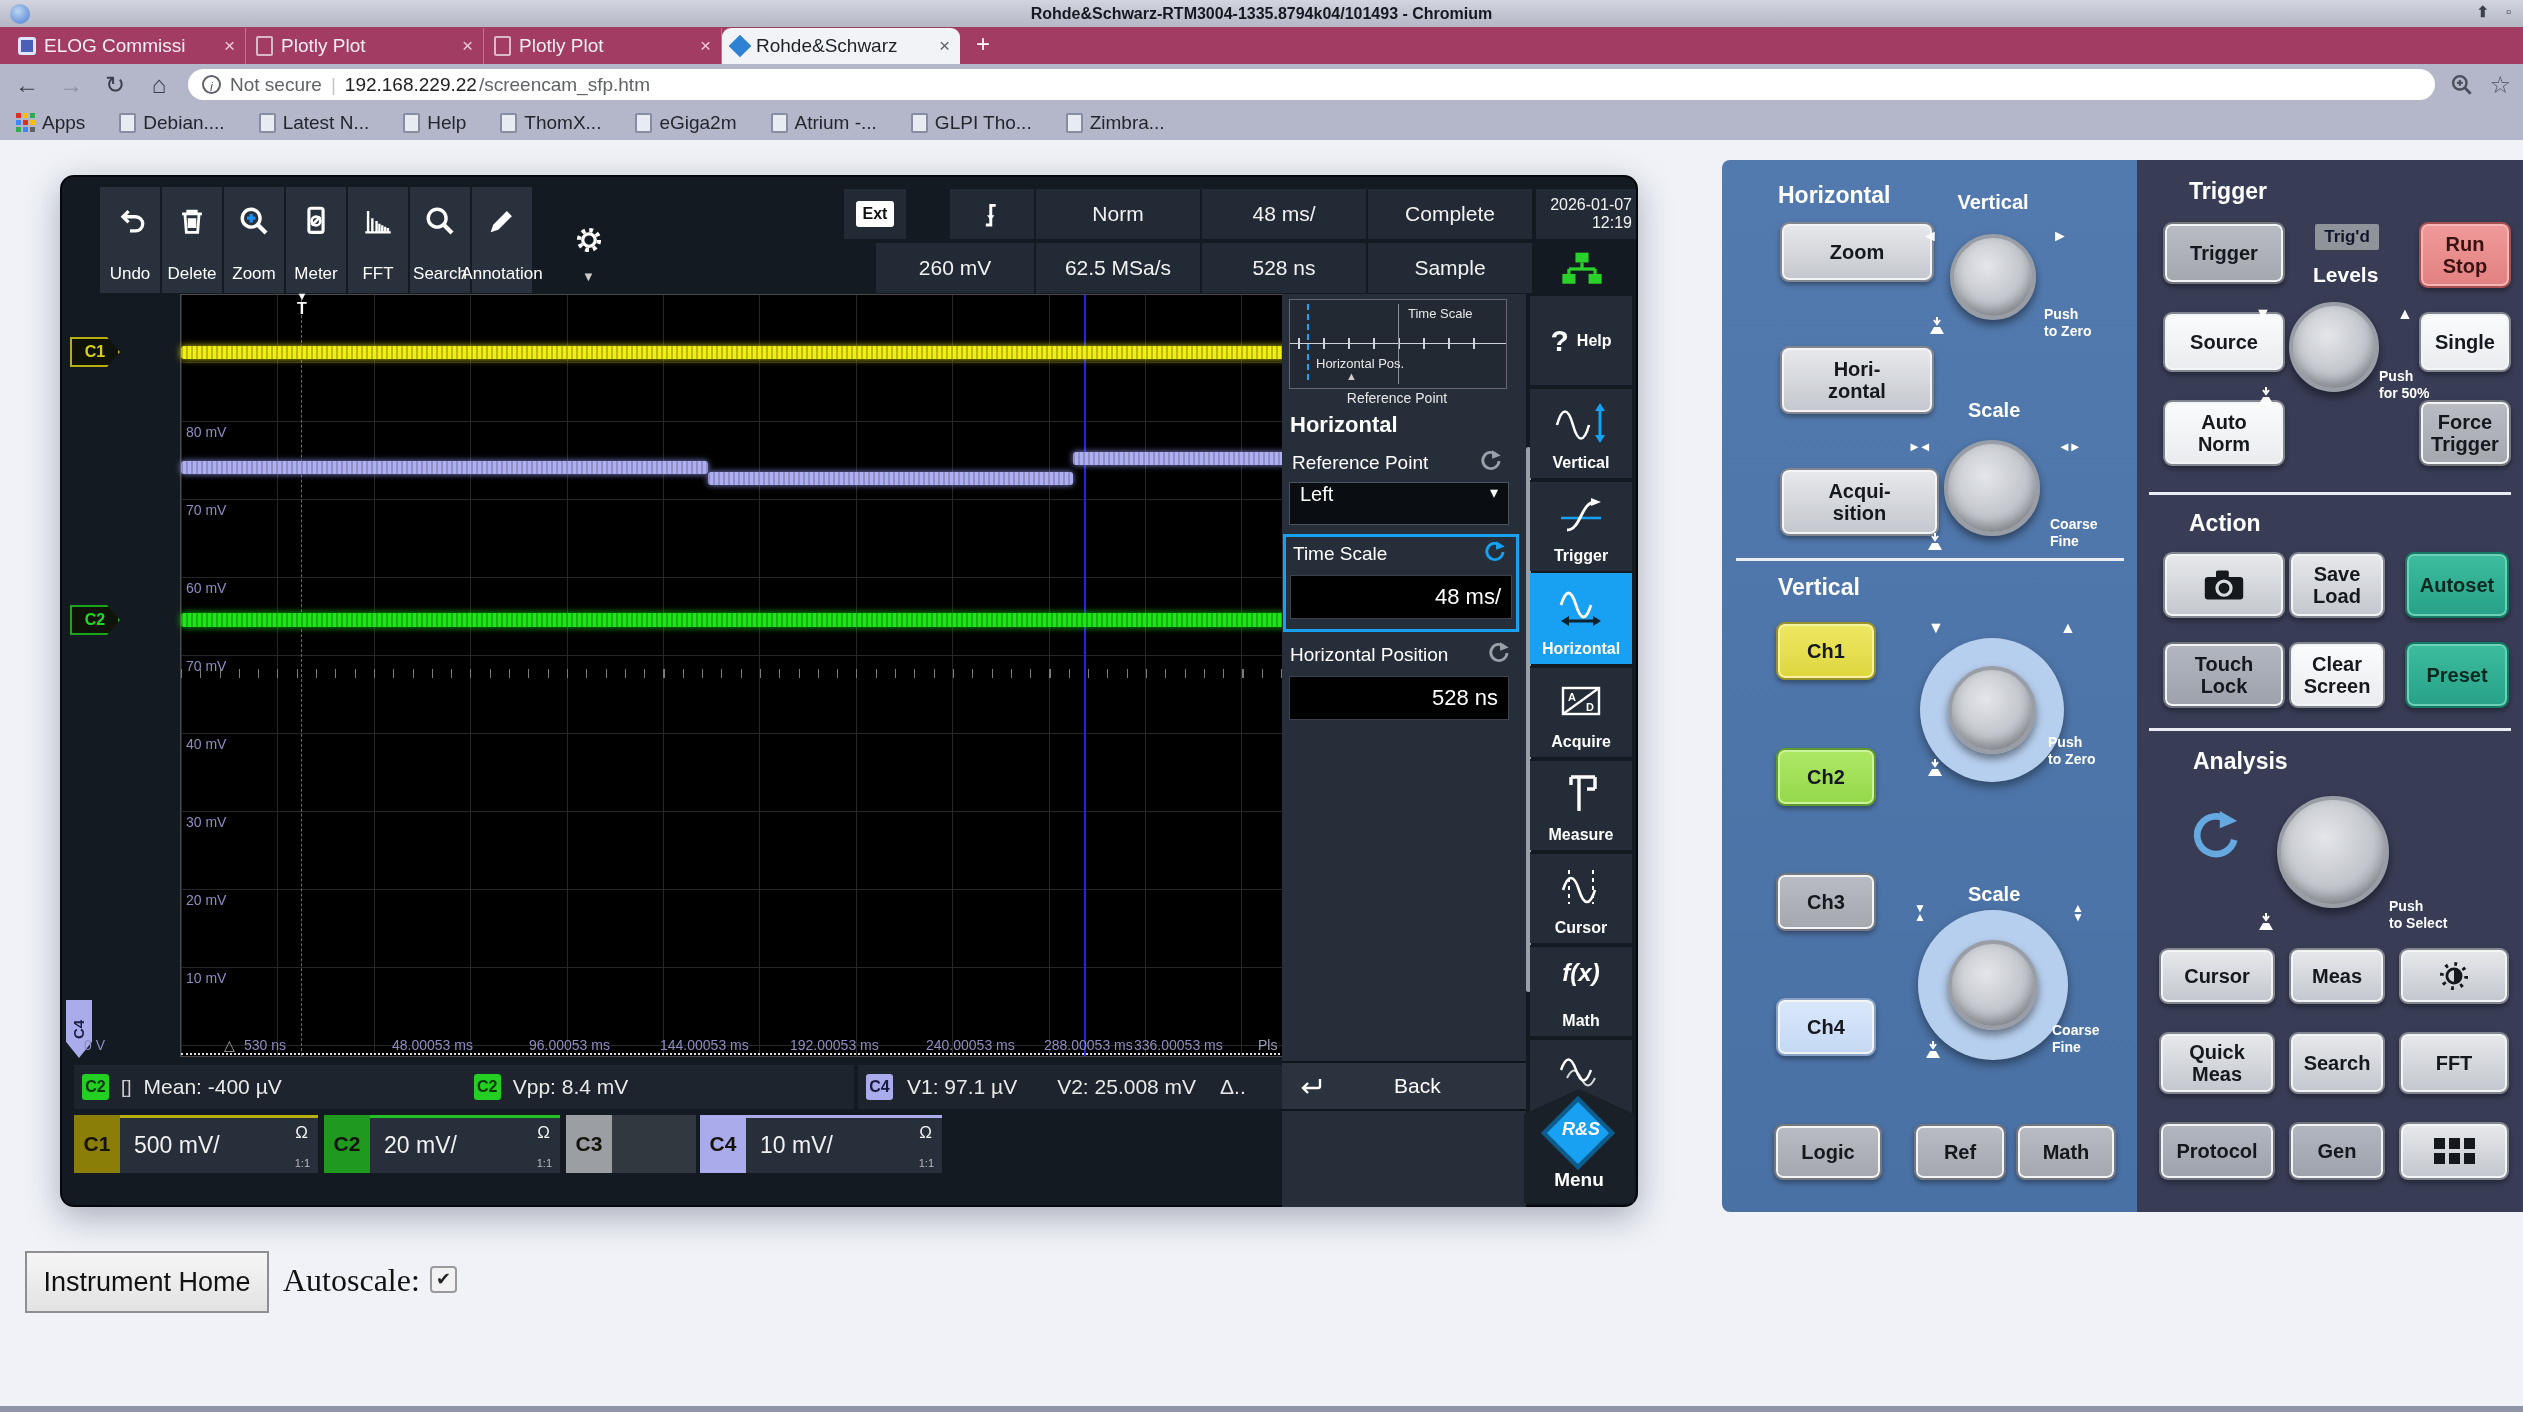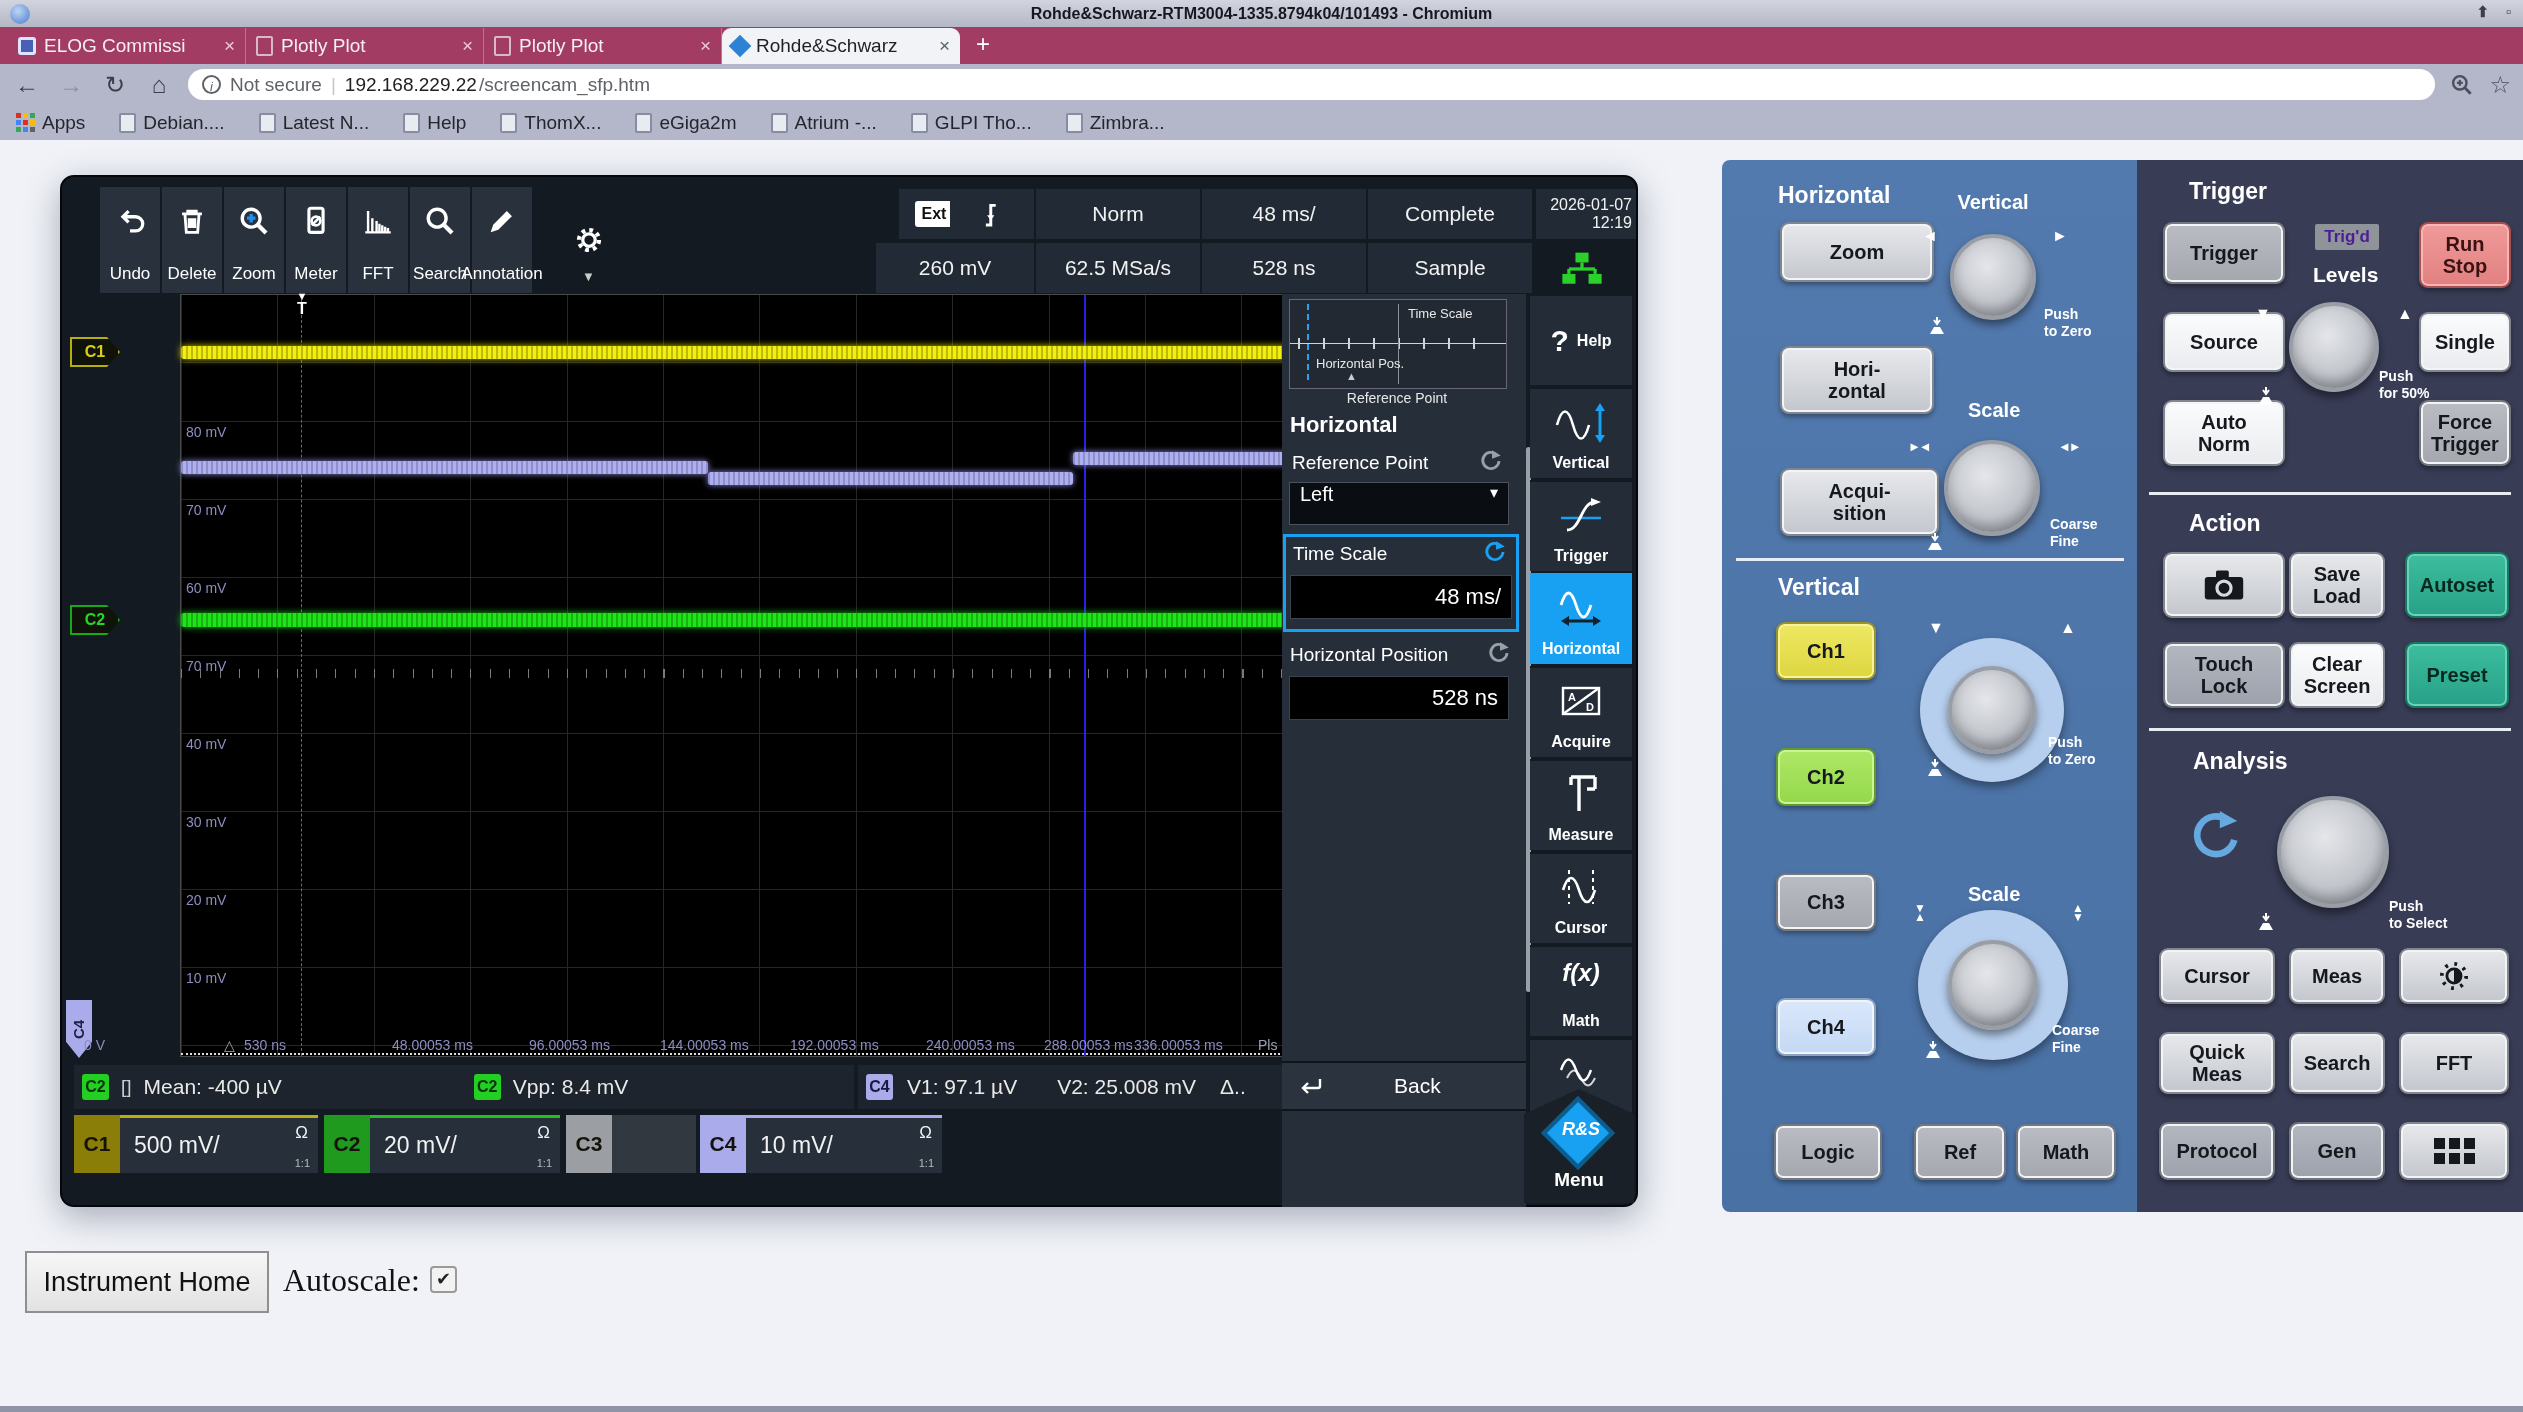--- a/index.html
+++ b/index.html
@@ -65,21 +65,21 @@
   .fbtn.teal{background:linear-gradient(#3dbd9e,#27a188);border-color:#157a63;color:#07281f;box-shadow:inset 0 0 0 2px #6fd0b8,0 3px 5px rgba(0,0,0,.35);}
   .fbtn.salmon{background:linear-gradient(#f09a9a,#e28080);border-color:#a85050;color:#3a1212;box-shadow:inset 0 0 0 2px #f6b6b6,0 3px 5px rgba(0,0,0,.35);}
   .fbtn.gray{background:linear-gradient(#b9bcc2,#a4a7ad);border-color:#74777d;}
   .fbtn.dim{background:linear-gradient(#b3b7c0,#9da1ab);border-color:#70747e;}
   .knob{position:absolute;border-radius:50%;border:4px solid #989da6;box-sizing:border-box;
         background:radial-gradient(circle at 42% 36%,#e4e6ea,#c2c5cb 55%,#868b93);
         box-shadow:0 5px 9px rgba(0,0,0,.45),inset 0 -6px 12px rgba(0,0,0,.22);}
   .ring{position:absolute;border-radius:50%;background:#b7cfee;box-shadow:0 5px 10px rgba(0,0,0,.4);}
   .ptxt{position:absolute;color:#fff;font-size:14px;font-weight:bold;line-height:1.2;}
   .arr{position:absolute;color:#fff;font-size:16px;line-height:.78;text-align:center;}
-  .badge2{position:absolute;background:#8f939a;color:#4c1d95;font-weight:bold;font-size:17px;
+  .badge2{position:absolute;background:#8f939a;color:#0f172a;font-weight:bold;font-size:17px;
           display:flex;align-items:center;justify-content:center;border-radius:2px;}
   
   .homebtn{left:25px;top:1251px;width:240px;height:58px;background:linear-gradient(#f6f6f6,#e2e2e2);
            border:2px solid #8f8f8f;font-size:27px;color:#111;display:flex;align-items:center;justify-content:center;}
   .dlbar{left:0;top:1337px;width:2523px;height:69px;background:#ffffff;border-top:2px solid #b9b9b9;box-sizing:border-box;}
   .showall{position:absolute;left:2398px;top:13px;width:118px;height:44px;border:2px solid #1a1a1a;background:#fcfcfc;
            display:flex;align-items:center;justify-content:center;font-size:21px;color:#111;}
 </style>
 </head>
 <body>
@@ -236,21 +236,21 @@
           <path d="M4 20l1.8-5.4L15.4 5l3.6 3.6-9.6 9.6L4 20z" fill="#fff"></path>
         </svg>
       <span>Annotation</span>
     </div>
     <svg class="ab" style="left:512px;top:48px;" width="30" height="30" viewBox="0 0 24 24">
       <circle cx="12" cy="12" r="5" stroke="#fff" stroke-width="2.6" fill="none"></circle>
       <circle cx="12" cy="12" r="8" stroke="#fff" stroke-width="3.4" fill="none" stroke-dasharray="3 3.28"></circle>
     </svg>
     <span class="ab" style="left:520px;top:92px;color:#ccc;font-size:13px;">▼</span>
 
-    <div class="statcell" style="left:837px;top:12px;width:70px;height:50px;">
+    <div class="statcell" style="left:782px;top:12px;width:62px;height:50px;">
       <span style="background:#fff;color:#111;font-weight:bold;font-size:16px;padding:4px 7px;border-radius:3px;">Ext</span>
     </div>
     <div class="statcell" style="left:888px;top:12px;width:84px;height:50px;">
       <svg width="30" height="32" viewBox="0 0 24 26">
           <path d="M7 22h4V6h4" stroke="#fff" stroke-width="2.4" fill="none"></path>
           <path d="M11 16l-3 4h6z" fill="#fff" transform="rotate(180 11 17)"></path>
         </svg>
     </div>
     <div class="statcell" style="left:974px;top:12px;width:164px;height:50px;">
         <span>Norm</span>

